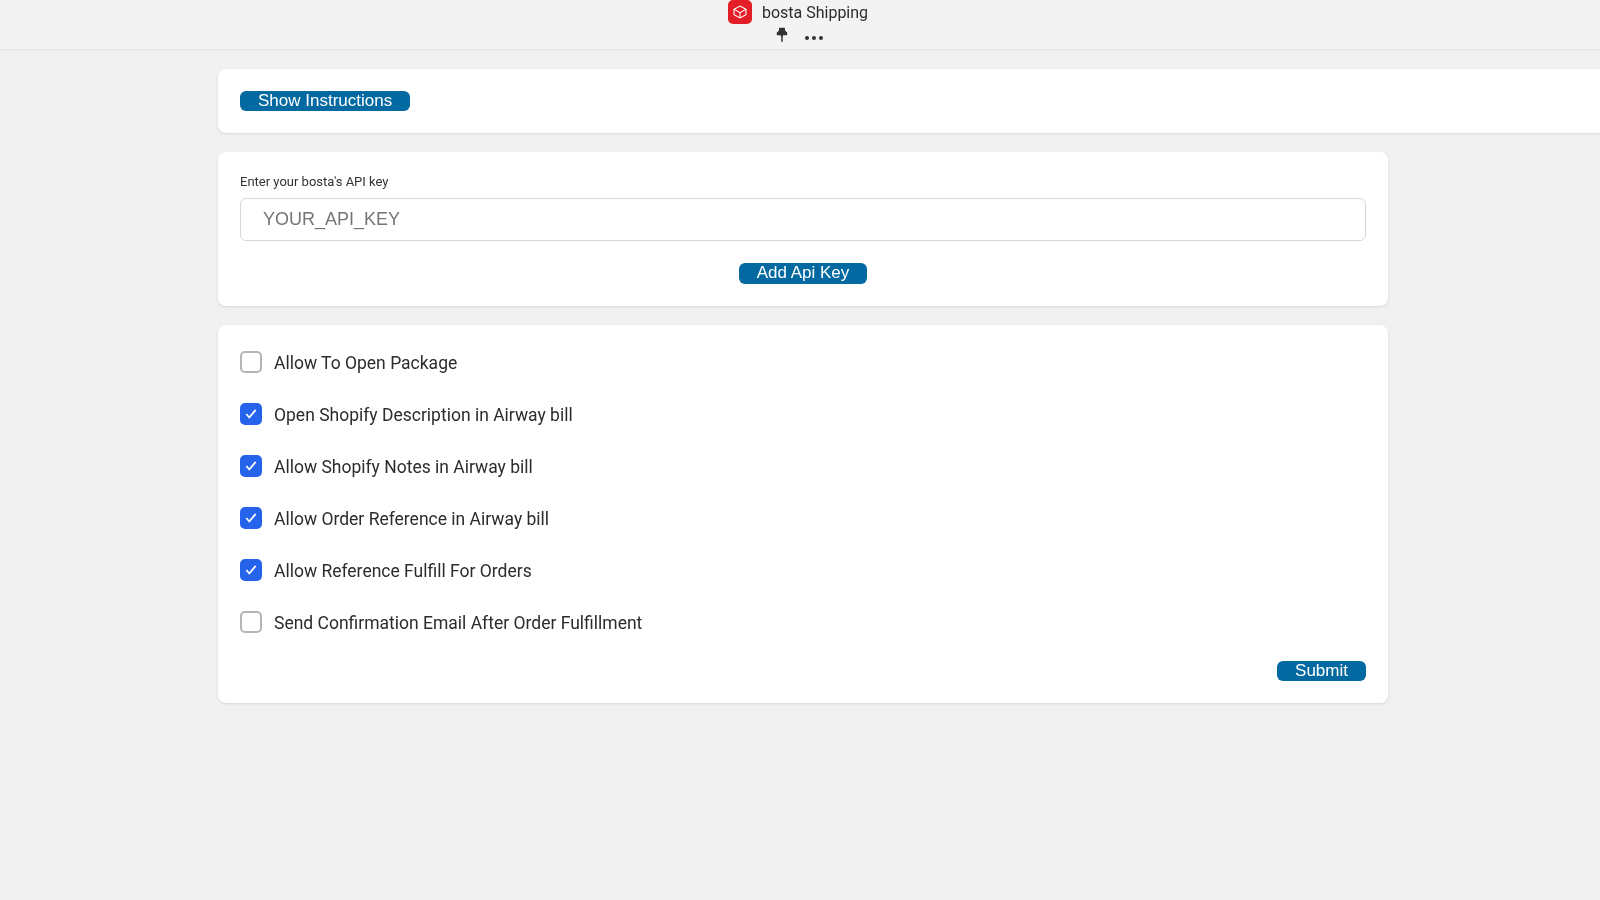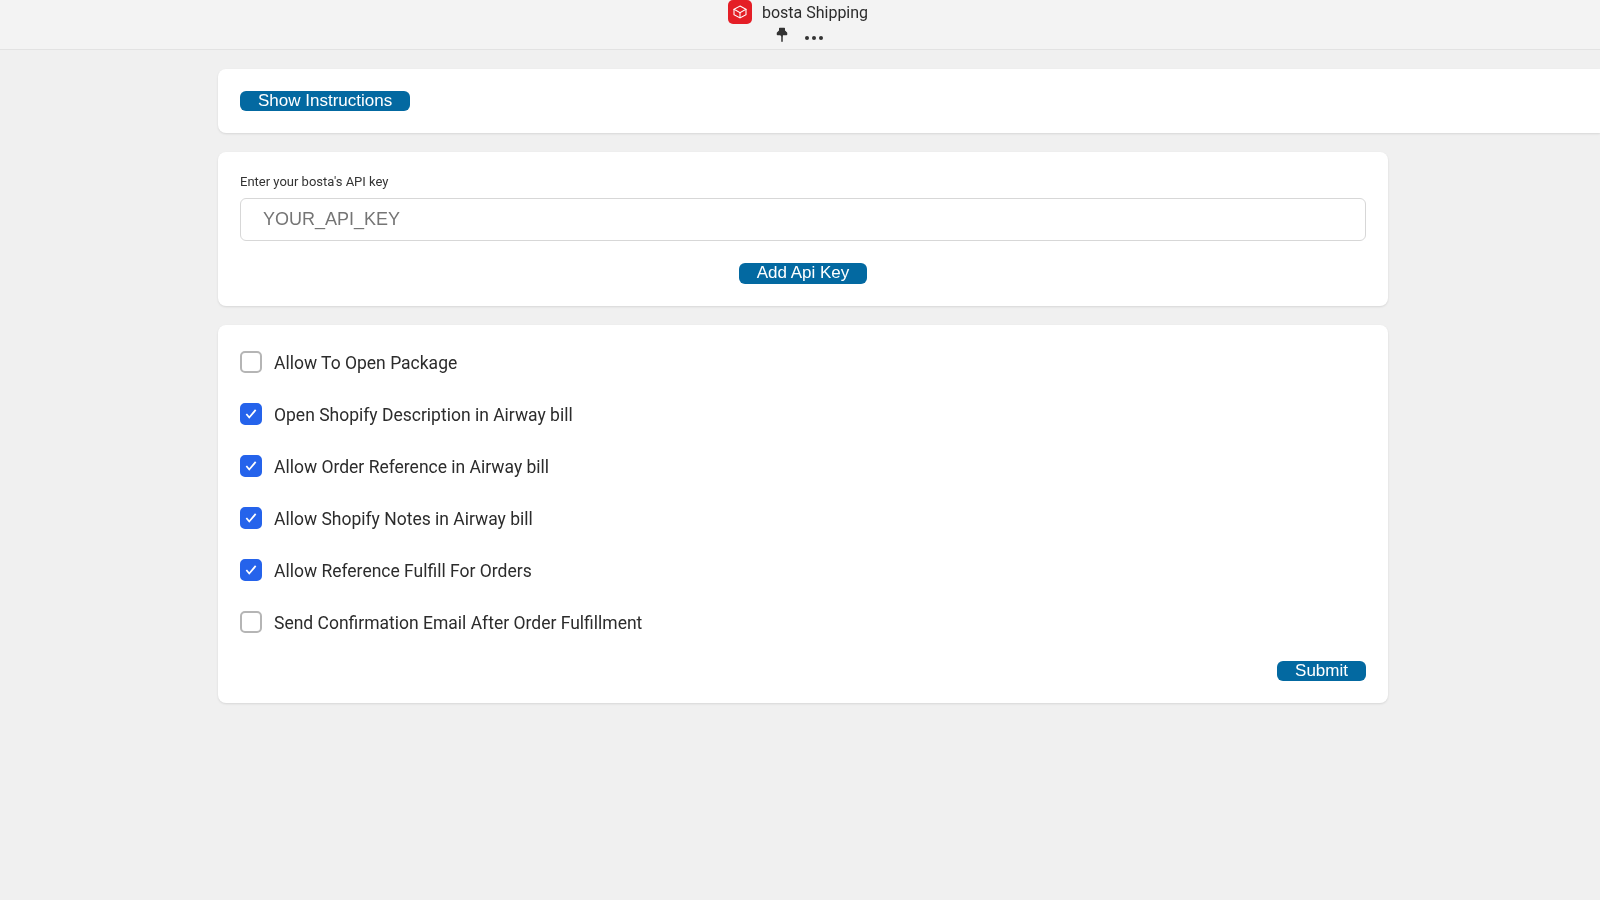--- a/index.html
+++ b/index.html
@@ -163,30 +163,30 @@
           </div>
         <span class="opt-label">Open Shopify Description in Airway bill</span>
       </div>
 
       <div class="opt">
         <div class="chk checked">
             <svg viewBox="0 0 24 24">
               <polyline points="4 12 9 18 20 5"></polyline>
             </svg>
           </div>
+        <span class="opt-label">Allow Shopify Notes in Airway bill</span>
+      </div>
+
+      <div class="opt">
+        <div class="chk checked">
+            <svg viewBox="0 0 24 24">
+              <polyline points="4 12 9 18 20 5"></polyline>
+            </svg>
+          </div>
         <span class="opt-label">Allow Order Reference in Airway bill</span>
-      </div>
-
-      <div class="opt">
-        <div class="chk checked">
-            <svg viewBox="0 0 24 24">
-              <polyline points="4 12 9 18 20 5"></polyline>
-            </svg>
-          </div>
-        <span class="opt-label">Allow Shopify Notes in Airway bill</span>
       </div>
 
       <div class="opt">
         <div class="chk checked">
             <svg viewBox="0 0 24 24">
               <polyline points="4 12 9 18 20 5"></polyline>
             </svg>
           </div>
         <span class="opt-label">Allow Reference Fulfill For Orders</span>
       </div>

